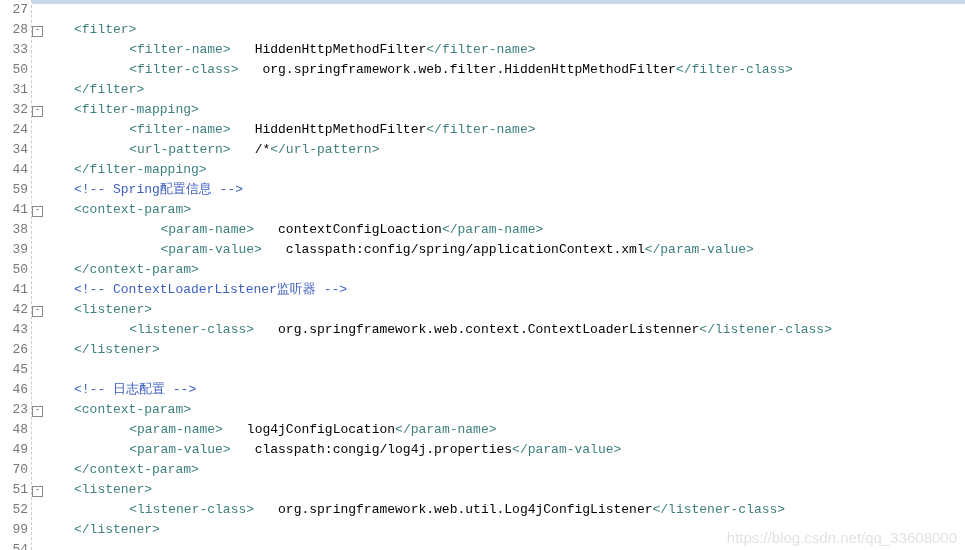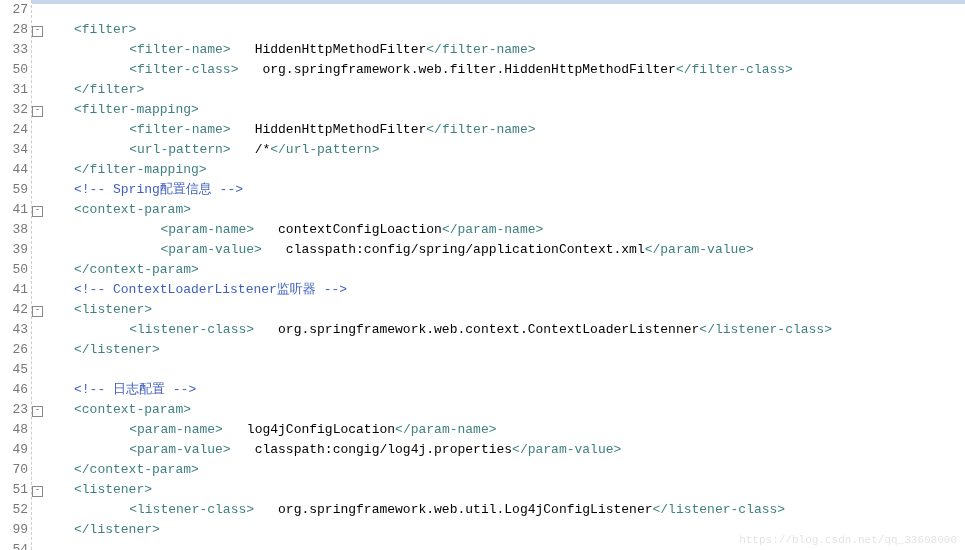--- a/index.html
+++ b/index.html
@@ -74,23 +74,23 @@
     right: 0;
     top: 0;
     bottom: 0;
     width: 1px;
     border-right: 1px dashed #ccc;
   }
   .watermark {
     position: absolute;
     right: 8px;
     bottom: 4px;
-    font-size: 11px;
+    font-size: 15px;
     color: rgba(0,0,0,0.12);
-    font-family: Liberation Mono, monospace;
+    font-family: Liberation Sans, sans-serif;
   }
 </style>
 </head>
 <body>
 
 <div class="editor">
   <div class="highlight-bar"></div>
   <div class="gutter">
     <div class="boundary"></div>
   <div class="ln">27</div>

